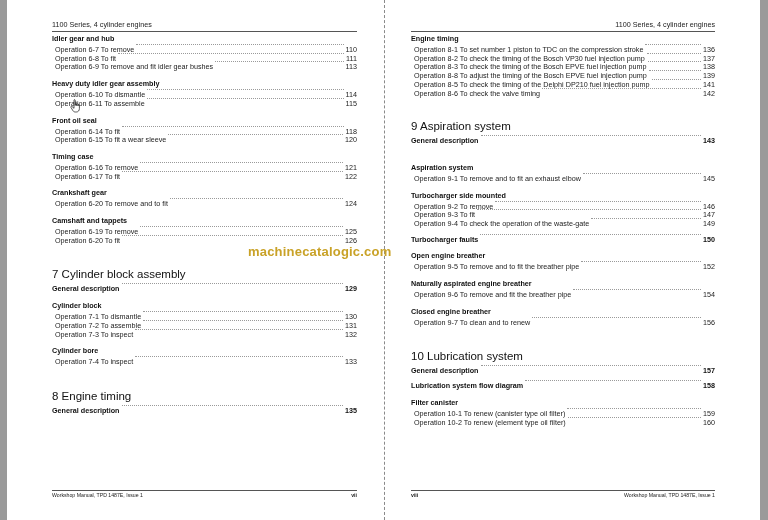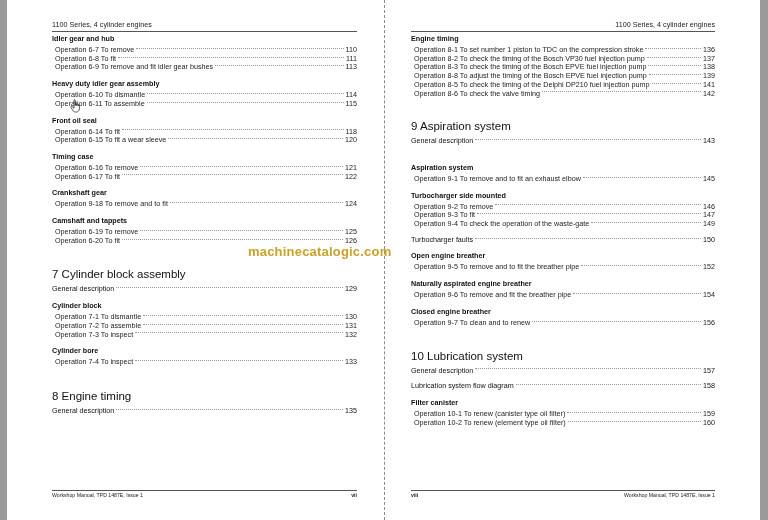--- a/index.html
+++ b/index.html
@@ -19,24 +19,24 @@
   .page.left { left:52px; width:305px; }
   .page.right { left:411px; width:304px; }
 
   .running-head { position:absolute; top:20px; left:0; right:0; font-size:7.2px; color:#222; height:10px; }
   .running-head.right-align { text-align:right; }
   .head-rule { position:absolute; top:31px; left:0; right:0; height:0; border-top:1.3px solid #555; }
 
   .content { position:absolute; top:34px; left:0; right:0; }
   .sec-title { font-weight:bold; font-size:7.2px; line-height:9px; margin:0; color:#111; }
   .toc-line {
-    display:flex; align-items:center; font-size:7.2px; line-height:8.7px;
+    display:flex; align-items:flex-start; font-size:7.2px; line-height:8.7px;
     padding-left:3px; white-space:nowrap; color:#222;
   }
-  .toc-line.bold { font-weight:normal; padding-left:0; color:#111; }
+  .toc-line.bold { font-weight:bold; padding-left:0; color:#111; }
   .toc-line .label { flex:0 0 auto; }
   .toc-line .leader {
     flex:1 1 auto; overflow:hidden; margin:0 2px;
     border-bottom:1px dotted #9a9a9a; height:0; transform:translateY(-2px);
   }
   .toc-line .page-num { flex:0 0 auto; }
 
   .chapter-title { font-size:11.5px; line-height:14px; font-weight:normal; color:#111; }
 
   .foot-rule { position:absolute; top:490px; left:0; right:0; border-top:1.3px solid #555; }
@@ -129,21 +129,21 @@
             <span class="leader"></span>
             <span class="page-num">122</span>
           </div>
       </div>
     </div>
 
     <div style="margin-top:7px">
       <div class="sec-title">Crankshaft gear</div>
       <div style="margin-top:3px">
         <div class="toc-line">
-            <span class="label">Operation 9-18 To remove and to fit</span>
+            <span class="label">Operation 6-20 To remove and to fit</span>
             <span class="leader"></span>
             <span class="page-num">124</span>
           </div>
       </div>
     </div>
 
     <div style="margin-top:7px">
       <div class="sec-title">Camshaft and tappets</div>
       <div style="margin-top:3px">
         <div class="toc-line">

